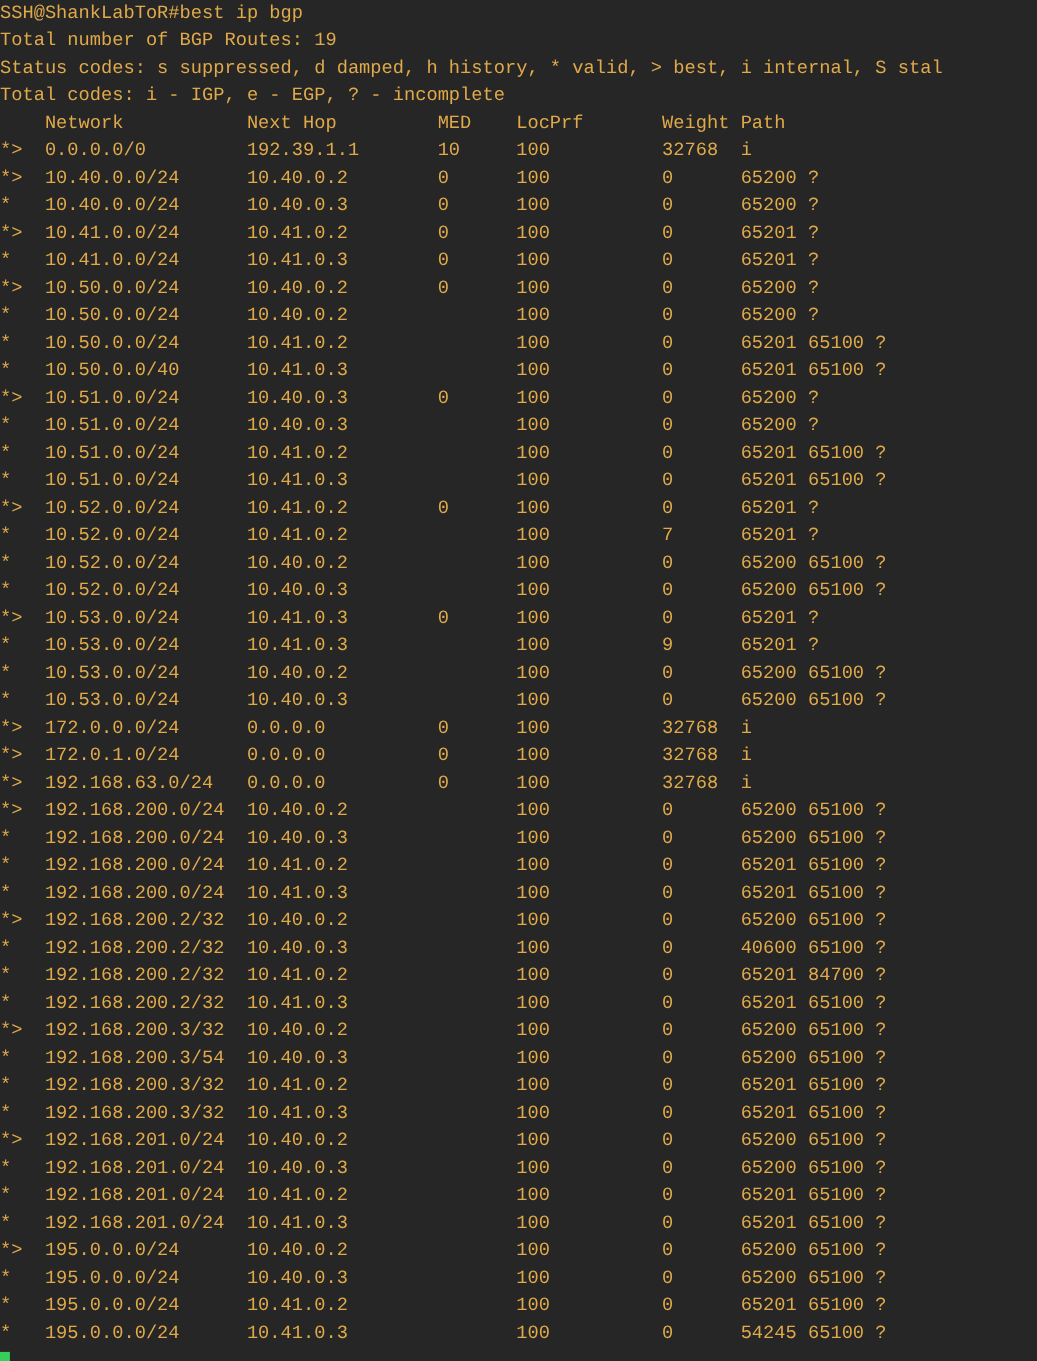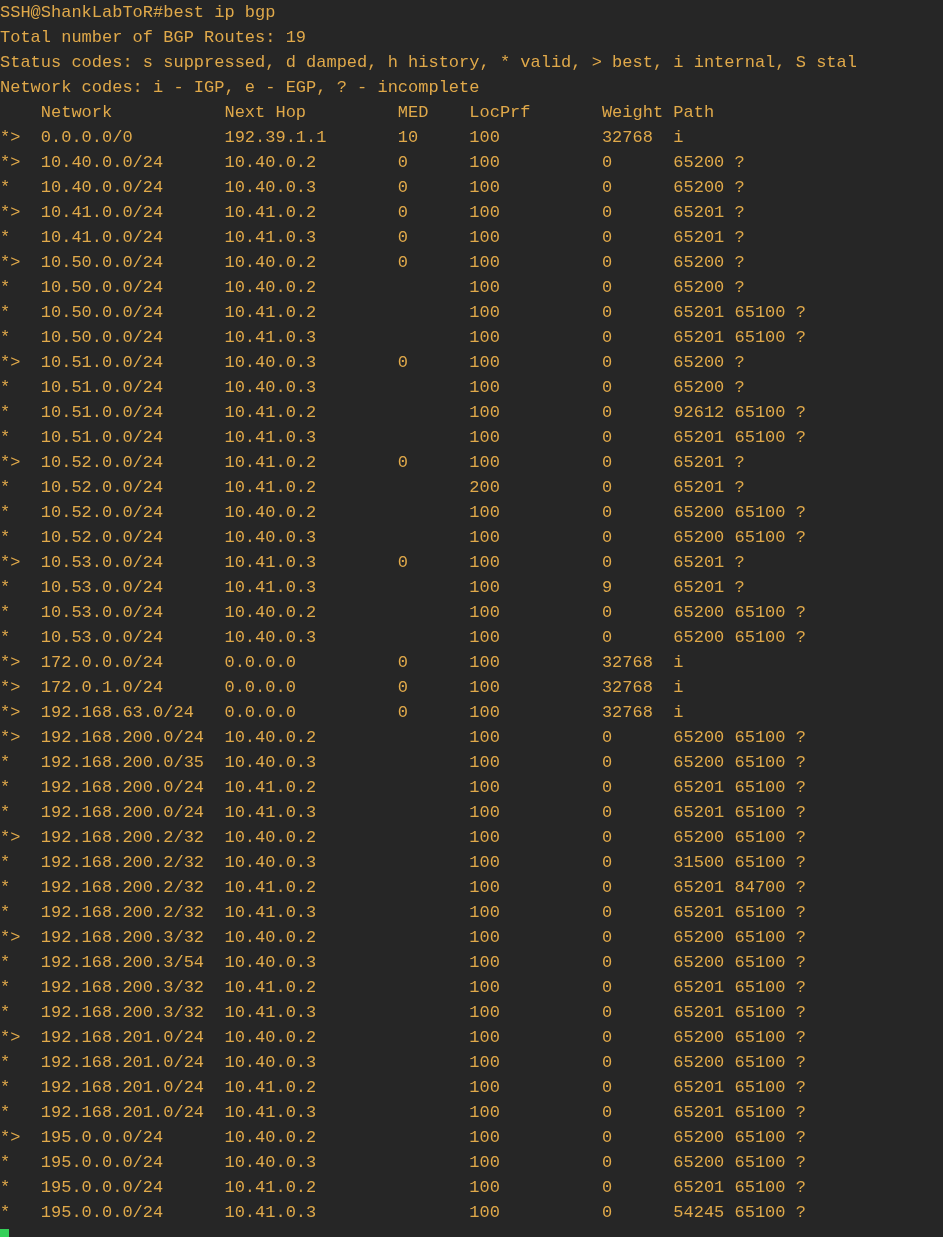--- a/index.html
+++ b/index.html
@@ -24,52 +24,52 @@
     vertical-align: text-bottom;
     margin-left: 0px;
   }
 </style>
 </head>
 <body>
 
 <div class="term" id="terminal"><span>SSH@ShankLabToR#</span><span>best ip bgp</span>
 <span>Total number of BGP Routes: 19</span>
 <span>Status codes: s suppressed, d damped, h history, * valid, &gt; best, i internal, S stal</span>
-<span>Network codes: i - IGP, e - EGP, ? - incomplete</span>
+<span>Total codes: i - IGP, e - EGP, ? - incomplete</span>
 <span>    Network           Next Hop         MED    LocPrf       Weight Path</span>
 <span>*&gt;  0.0.0.0/0         192.39.1.1       10     100          32768  i</span>
 <span>*&gt;  10.40.0.0/24      10.40.0.2        0      100          0      65200 ?</span>
 <span>*   10.40.0.0/24      10.40.0.3        0      100          0      65200 ?</span>
 <span>*&gt;  10.41.0.0/24      10.41.0.2        0      100          0      65201 ?</span>
 <span>*   10.41.0.0/24      10.41.0.3        0      100          0      65201 ?</span>
 <span>*&gt;  10.50.0.0/24      10.40.0.2        0      100          0      65200 ?</span>
 <span>*   10.50.0.0/24      10.40.0.2               100          0      65200 ?</span>
 <span>*   10.50.0.0/24      10.41.0.2               100          0      65201 65100 ?</span>
-<span>*   10.50.0.0/24      10.41.0.3               100          0      65201 65100 ?</span>
+<span>*   10.50.0.0/40      10.41.0.3               100          0      65201 65100 ?</span>
 <span>*&gt;  10.51.0.0/24      10.40.0.3        0      100          0      65200 ?</span>
 <span>*   10.51.0.0/24      10.40.0.3               100          0      65200 ?</span>
-<span>*   10.51.0.0/24      10.41.0.2               100          0      92612 65100 ?</span>
+<span>*   10.51.0.0/24      10.41.0.2               100          0      65201 65100 ?</span>
 <span>*   10.51.0.0/24      10.41.0.3               100          0      65201 65100 ?</span>
 <span>*&gt;  10.52.0.0/24      10.41.0.2        0      100          0      65201 ?</span>
-<span>*   10.52.0.0/24      10.41.0.2               200          0      65201 ?</span>
+<span>*   10.52.0.0/24      10.41.0.2               100          7      65201 ?</span>
 <span>*   10.52.0.0/24      10.40.0.2               100          0      65200 65100 ?</span>
 <span>*   10.52.0.0/24      10.40.0.3               100          0      65200 65100 ?</span>
 <span>*&gt;  10.53.0.0/24      10.41.0.3        0      100          0      65201 ?</span>
 <span>*   10.53.0.0/24      10.41.0.3               100          9      65201 ?</span>
 <span>*   10.53.0.0/24      10.40.0.2               100          0      65200 65100 ?</span>
 <span>*   10.53.0.0/24      10.40.0.3               100          0      65200 65100 ?</span>
 <span>*&gt;  172.0.0.0/24      0.0.0.0          0      100          32768  i</span>
 <span>*&gt;  172.0.1.0/24      0.0.0.0          0      100          32768  i</span>
 <span>*&gt;  192.168.63.0/24   0.0.0.0          0      100          32768  i</span>
 <span>*&gt;  192.168.200.0/24  10.40.0.2               100          0      65200 65100 ?</span>
-<span>*   192.168.200.0/35  10.40.0.3               100          0      65200 65100 ?</span>
+<span>*   192.168.200.0/24  10.40.0.3               100          0      65200 65100 ?</span>
 <span>*   192.168.200.0/24  10.41.0.2               100          0      65201 65100 ?</span>
 <span>*   192.168.200.0/24  10.41.0.3               100          0      65201 65100 ?</span>
 <span>*&gt;  192.168.200.2/32  10.40.0.2               100          0      65200 65100 ?</span>
-<span>*   192.168.200.2/32  10.40.0.3               100          0      31500 65100 ?</span>
+<span>*   192.168.200.2/32  10.40.0.3               100          0      40600 65100 ?</span>
 <span>*   192.168.200.2/32  10.41.0.2               100          0      65201 84700 ?</span>
 <span>*   192.168.200.2/32  10.41.0.3               100          0      65201 65100 ?</span>
 <span>*&gt;  192.168.200.3/32  10.40.0.2               100          0      65200 65100 ?</span>
 <span>*   192.168.200.3/54  10.40.0.3               100          0      65200 65100 ?</span>
 <span>*   192.168.200.3/32  10.41.0.2               100          0      65201 65100 ?</span>
 <span>*   192.168.200.3/32  10.41.0.3               100          0      65201 65100 ?</span>
 <span>*&gt;  192.168.201.0/24  10.40.0.2               100          0      65200 65100 ?</span>
 <span>*   192.168.201.0/24  10.40.0.3               100          0      65200 65100 ?</span>
 <span>*   192.168.201.0/24  10.41.0.2               100          0      65201 65100 ?</span>
 <span>*   192.168.201.0/24  10.41.0.3               100          0      65201 65100 ?</span>

